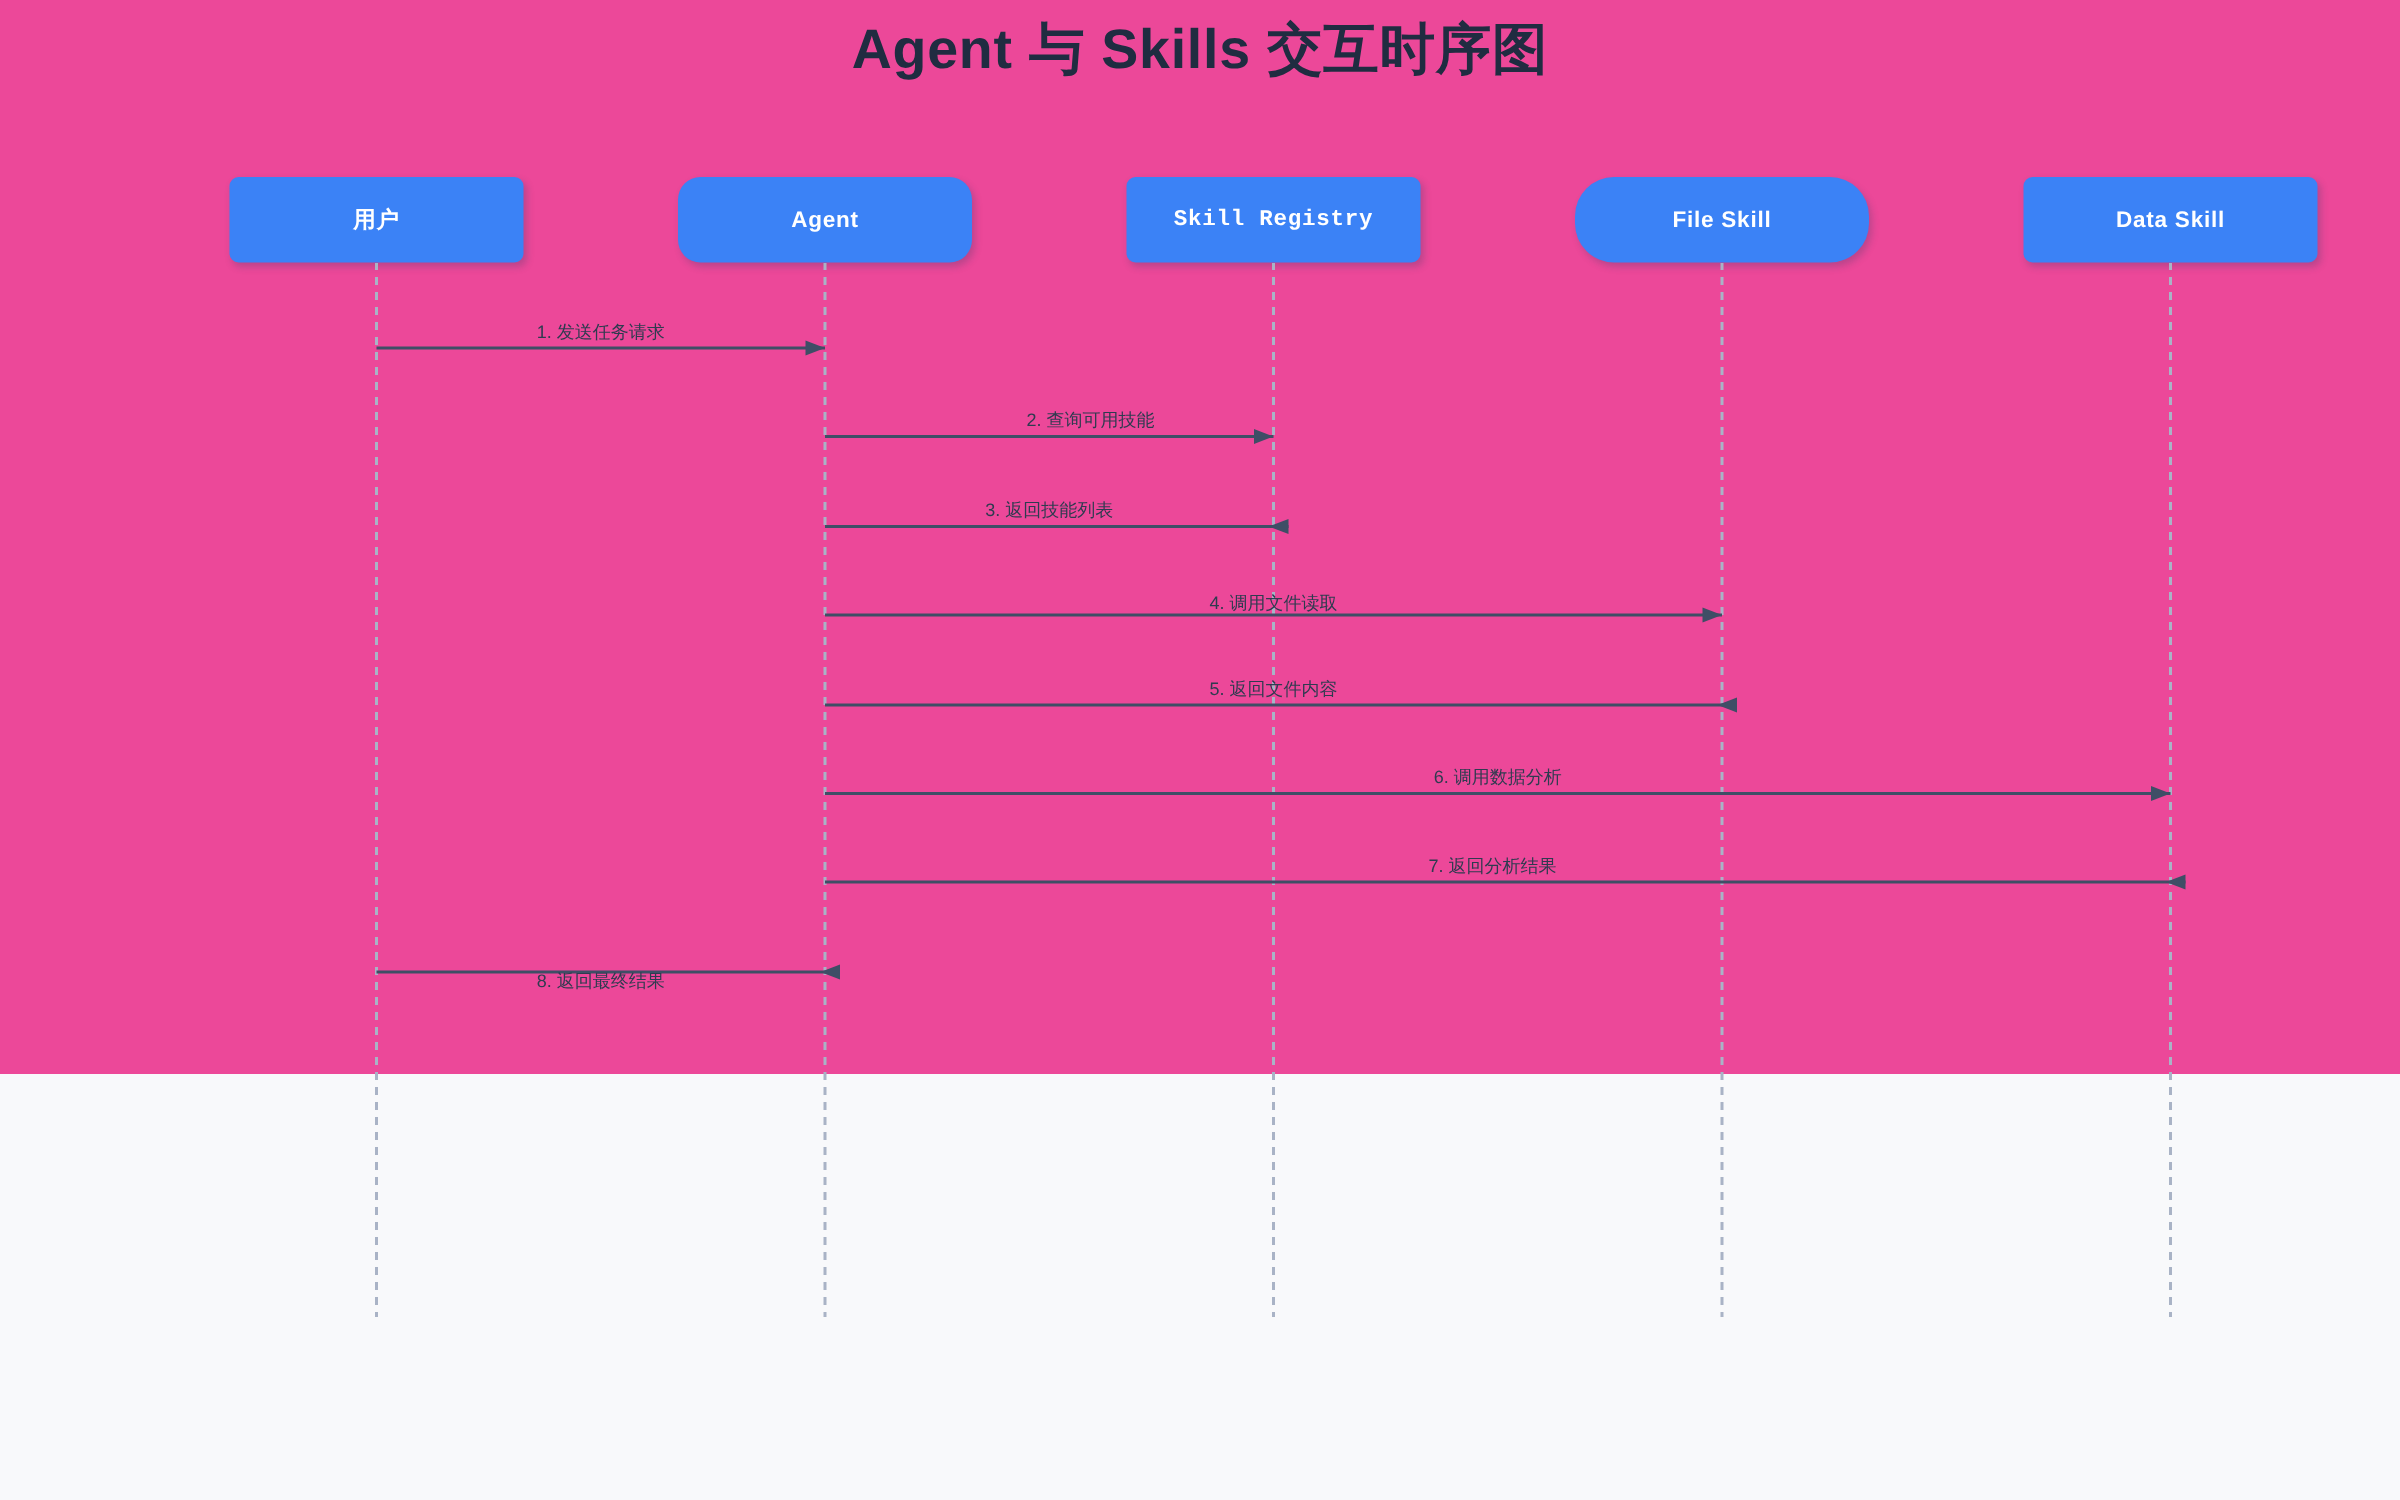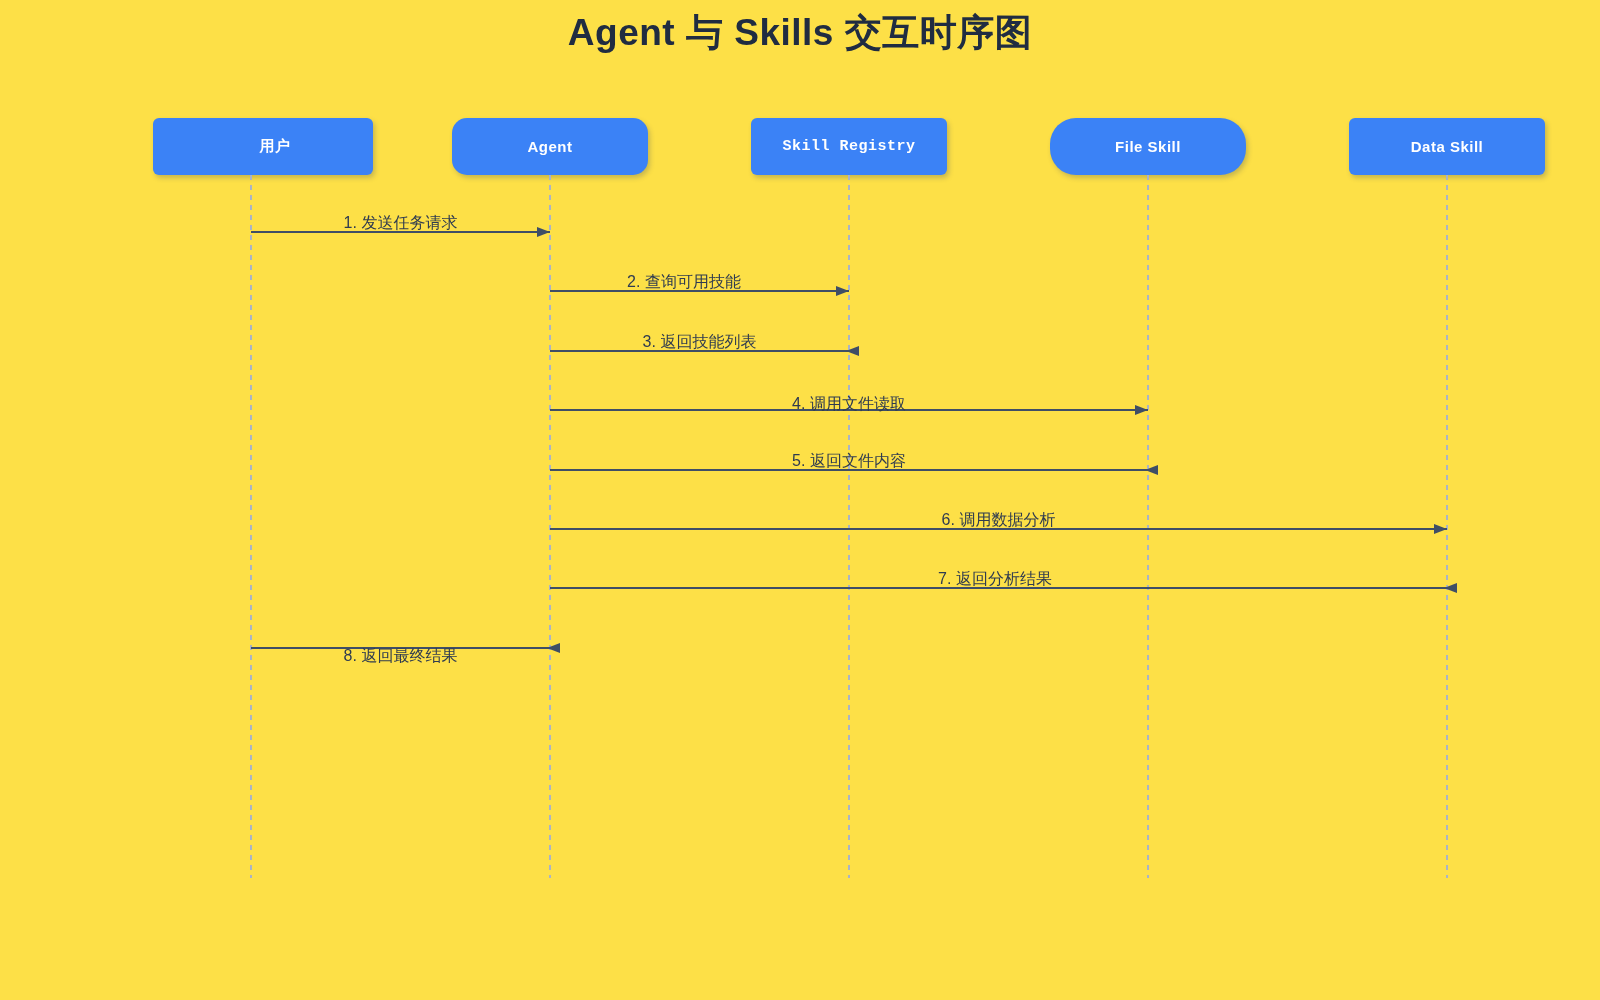--- a/index.html
+++ b/index.html
@@ -4,22 +4,22 @@
 <style>
   html, body { margin: 0; padding: 0; }
   body {
     width: 1600px; height: 1000px;
     background: #f8f9fb;
     font-family: "Liberation Sans", "DejaVu Sans", sans-serif;
     overflow: hidden;
   }
   #canvas {
     position: relative;
-    width: 1600px; height: 1000px;
-    background: #fde047;
+    width: 1600px; height: 716px;
+    background: #ec4899;
   }
   .diagram-title {
     position: absolute;
     left: 0; top: 8px; width: 1600px;
     text-align: center;
     font-size: 37px;
     font-weight: 700;
     color: #202c41;
     letter-spacing: 0.5px;
   }
@@ -52,21 +52,21 @@
     );
   }
   .msg-line {
     position: absolute;
     height: 2px;
     background: #3f4e66;
   }
   .msg-label {
     position: absolute;
     transform: translateX(-50%);
-    font-size: 16px;
+    font-size: 12px;
     color: #2f3b50;
     white-space: nowrap;
   }
   .arrow-right {
     position: absolute;
     width: 0; height: 0;
     border-top: 5px solid transparent;
     border-bottom: 5px solid transparent;
     border-left: 13px solid #3f4e66;
   }
@@ -77,21 +77,21 @@
     border-bottom: 5px solid transparent;
     border-right: 13px solid #3f4e66;
   }
 </style>
 </head>
 <body>
 
 <div id="canvas">
   <div class="diagram-title">Agent 与 Skills 交互时序图</div>
   <div id="actors-layer">
-      <div class="actor-box" style="left: 153px; padding-left: 24px;">
+      <div class="actor-box" style="left: 153px;">
         <span class="actor-label">用户</span>
       </div>
       <div class="actor-box" style="left: 452px; border-radius: 15px;">
         <span class="actor-label">Agent</span>
       </div>
       <div class="actor-box" style="left: 751px; font-family: Liberation Mono, monospace;">
         <span class="actor-label">Skill Registry</span>
       </div>
       <div class="actor-box" style="left: 1050px; border-radius: 26px;">
         <span class="actor-label">File Skill</span>
@@ -106,21 +106,21 @@
       <div class="lifeline" style="left: 848px;"></div>
       <div class="lifeline" style="left: 1147px;"></div>
       <div class="lifeline" style="left: 1446px;"></div>
     </div>
   <div id="messages-layer">
       <div class="msg-line" style="left: 251px; top: 231px; width: 299px;"></div>
       <div class="arrow-right" style="top: 227px; left: 537px;"></div>
       <div class="msg-label" style="left: 400.5px; top: 213px;">1. 发送任务请求</div>
       <div class="msg-line" style="left: 550px; top: 290px; width: 299px;"></div>
       <div class="arrow-right" style="top: 286px; left: 836px;"></div>
-      <div class="msg-label" style="left: 684px; top: 272px; text-align: center;">2. 查询可用技能</div>
+      <div class="msg-label" style="left: 727px; top: 272px; text-align: center;">2. 查询可用技能</div>
       <div class="msg-line" style="left: 550px; top: 350px; width: 309px;"></div>
       <div class="arrow-left" style="top: 346px; left: 846px;"></div>
       <div class="msg-label" style="left: 699.5px; top: 332px;">3. 返回技能列表</div>
       <div class="msg-line" style="left: 550px; top: 409px; width: 598px;"></div>
       <div class="arrow-right" style="top: 405px; left: 1135px;"></div>
       <div class="msg-label" style="left: 849px; top: 394px;">4. 调用文件读取</div>
       <div class="msg-line" style="left: 550px; top: 469px; width: 608px;"></div>
       <div class="arrow-left" style="top: 465px; left: 1145px;"></div>
       <div class="msg-label" style="left: 849px; top: 451px;">5. 返回文件内容</div>
       <div class="msg-line" style="left: 550px; top: 528px; width: 897px;"></div>

